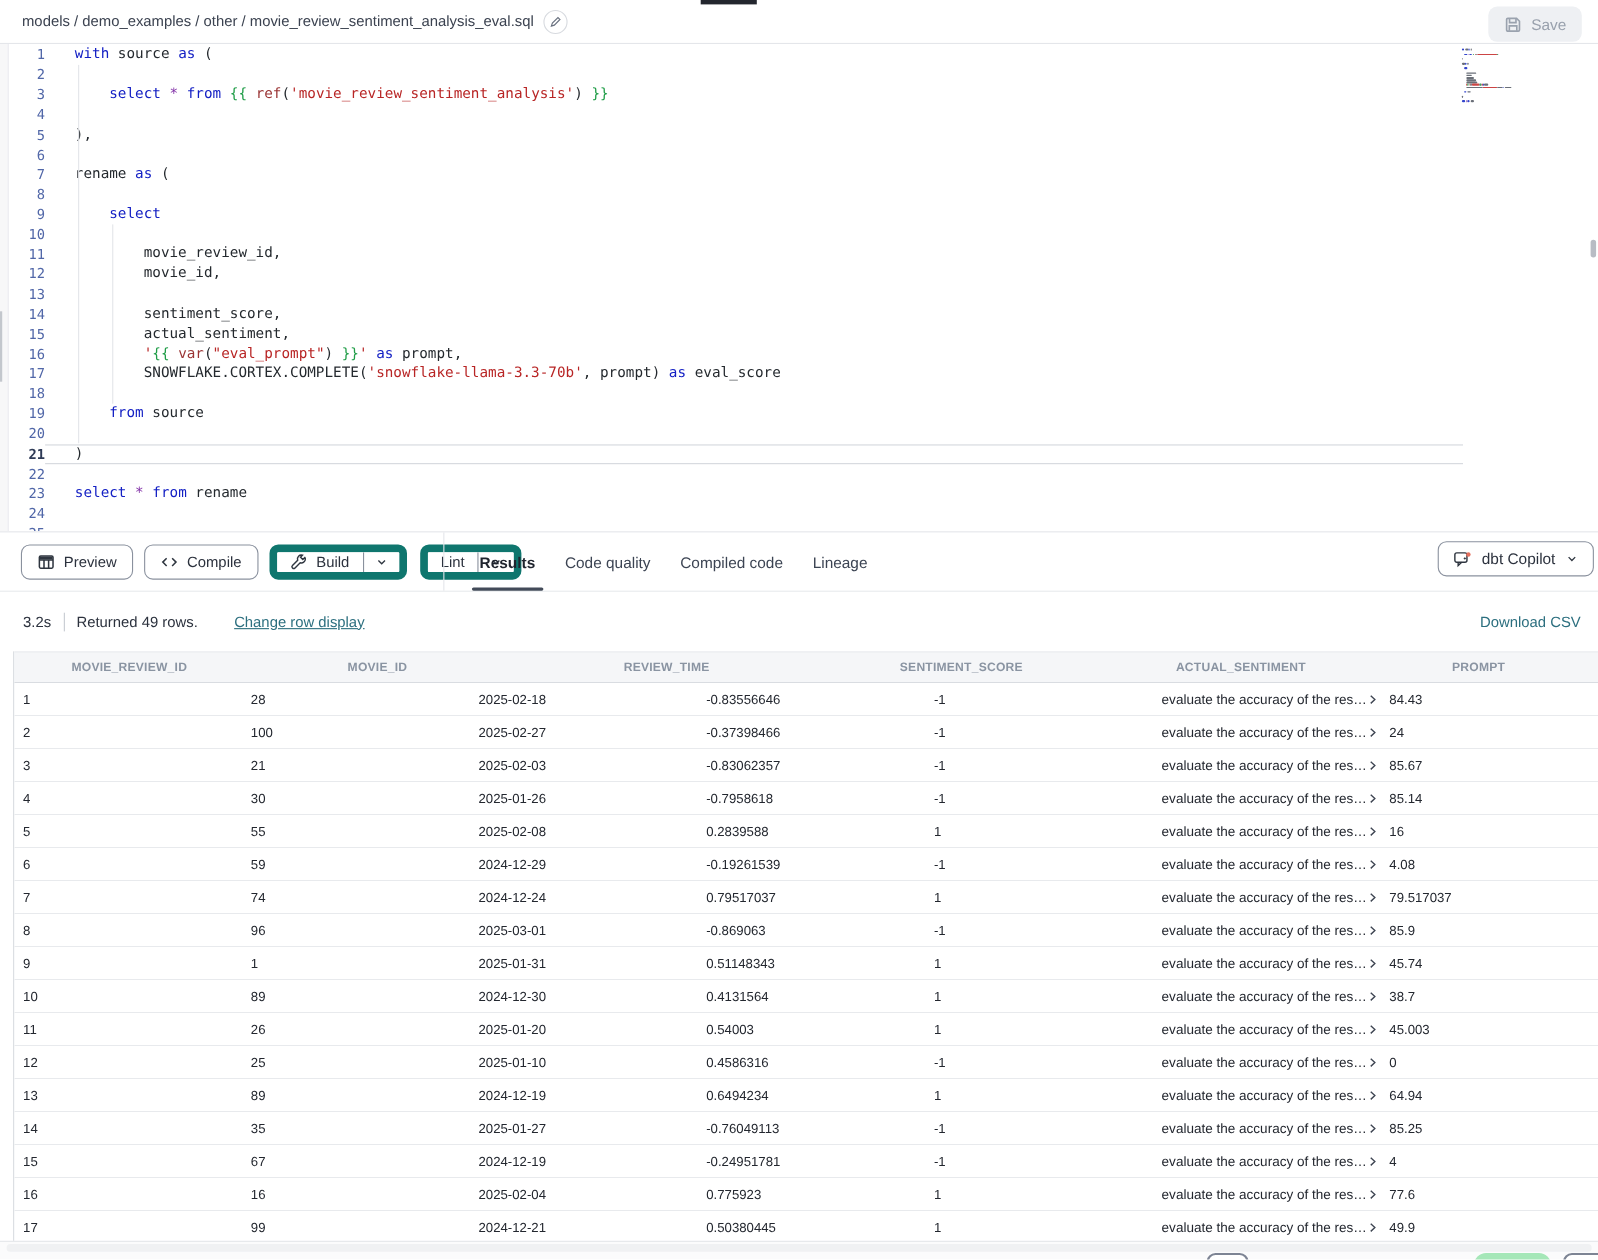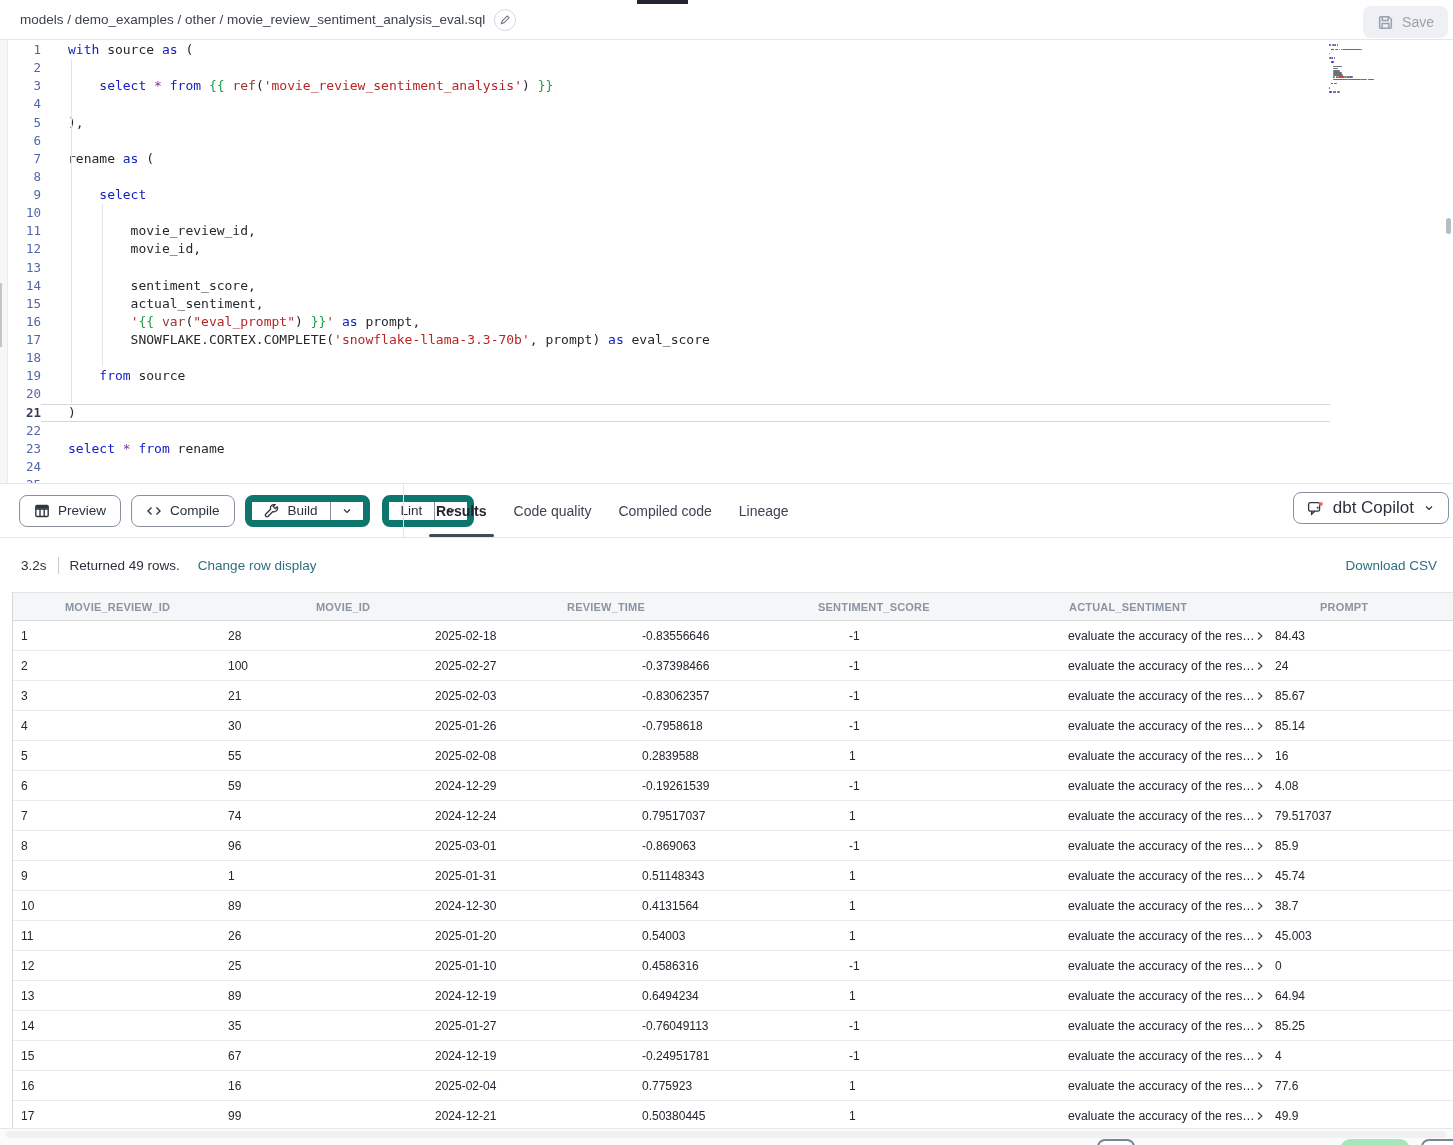--- a/index.html
+++ b/index.html
@@ -3,21 +3,21 @@
 <meta charset="utf-8">
 <style>
   * { margin:0; padding:0; box-sizing:border-box; }
   html,body { width:1453px; height:1145px; overflow:hidden; }
   body { font-family:"Liberation Sans", sans-serif; background:#fff; color:#252a33; position:relative; }
 
   
   .topbar { height:40px; border-bottom:1px solid #e4e6ea; display:flex; align-items:center; padding-left:20px; position:relative; background:#fff; }
   .crumb { font-size:13.5px; color:#3b4250; display:flex; align-items:center; }
   .crumb-badge { width:22px; height:22px; border:1px solid #d7dadf; border-radius:50%; display:inline-flex; align-items:center; justify-content:center; margin-left:9px; background:#fff; }
-  .save-btn { position:absolute; right:5px; top:6px; height:30px; padding:16px 14px; background:#eef0f3; border:none; border-radius:8px; color:#99a1ad; font-size:14px; font-family:"Liberation Sans",sans-serif; display:flex; align-items:center; gap:8px; }
+  .save-btn { position:absolute; right:15px; top:6px; height:30px; padding:16px 14px; background:#eef0f3; border:none; border-radius:8px; color:#99a1ad; font-size:14px; font-family:"Liberation Sans",sans-serif; display:flex; align-items:center; gap:8px; }
   .top-strip { position:absolute; left:637px; top:0; width:51px; height:4px; background:#23262e; }
 
   
   .editor { position:relative; height:443px; background:#fff; overflow:hidden; }
   .left-strip { position:absolute; left:0; top:0; width:8px; height:100%; background:#f7f7f8; border-right:1px solid #ececf0; }
   .left-nub { position:absolute; left:0; top:243px; width:2px; height:64px; background:#c3c7cd; }
   .lines { padding-top:1px; font-family:"DejaVu Sans Mono", monospace; font-size:13px; position:relative; }
   .line-row { display:flex; height:18.13px; }
   .ln { width:41px; text-align:right; color:#5167a8; font-size:12.5px; line-height:18.13px; flex:none; }
   .lc { flex:none; width:1289px; margin-left:0; padding-left:27px; line-height:18.13px; white-space:pre; }
@@ -38,36 +38,36 @@
   .toolbar { height:55px; border-top:1px solid #e4e6ea; border-bottom:1px solid #e4e6ea; display:flex; align-items:center; padding-left:19px; position:relative; background:#fff; }
   .tb-btn { height:32px; border:1px solid #8a919e; border-radius:8px; background:#fff; display:inline-flex; align-items:center; gap:8px; padding:0 14px; font-size:13.5px; color:#2b313d; font-weight:500; margin-right:10px; font-family:"Liberation Sans",sans-serif; }
   .tb-split { display:inline-flex; border:7px solid #0f766e; border-radius:8px; overflow:hidden; margin-right:12px; background:#fff; height:32px; }
   .tb-split .main { padding:0 12px; display:flex; align-items:center; gap:8px; font-size:13.5px; color:#2b313d; font-weight:500; border:none; background:#fff; font-family:"Liberation Sans",sans-serif; }
   .tb-split .caret { width:33px; border:none; border-left:1px solid #8a919e; display:flex; align-items:center; justify-content:center; background:#fff; }
   .tb-divider { position:absolute; left:403px; top:0; bottom:0; width:1px; background:#e4e6ea; }
   .tabs { position:absolute; left:436px; top:0; height:100%; display:flex; gap:27px; align-items:flex-start; }
   .tab { font-size:14px; color:#3c4453; height:100%; display:flex; align-items:center; position:relative; cursor:default; }
   .tab.active { font-weight:700; color:#1f242e; }
   .tab.active::after { content:""; position:absolute; bottom:0; left:-7px; right:-7px; height:3px; background:#434b59; border-radius:2px; }
-  .copilot-btn { position:absolute; right:4px; top:8px; height:32px; border:1px solid #8a919e; border-radius:8px; background:#fff; display:flex; align-items:center; gap:9px; padding:0 13px; font-size:17px; color:#2b313d; font-weight:500; font-family:"Liberation Sans",sans-serif; }
+  .copilot-btn { position:absolute; right:4px; top:8px; height:32px; border:1px solid #8a919e; border-radius:8px; background:#fff; display:flex; align-items:center; gap:9px; padding:0 13px; font-size:14px; color:#2b313d; font-weight:500; font-family:"Liberation Sans",sans-serif; }
 
   
   .statusbar { height:54px; display:flex; align-items:center; padding-left:21px; font-size:13.5px; color:#2b313d; position:relative; background:#fff; }
   .sb-sep { width:1px; height:17px; background:#c6cad1; margin:0 11px; }
   .link { color:#2c6f7f; font-weight:500; cursor:pointer; }
-  .sb-change { margin-left:18px; }
+  .sb-change { margin-left:33px;text-decoration:underline; }
   .sb-download { position:absolute; right:16px; }
 
   
   .table-wrap { margin-left:12px; width:1441px; overflow:hidden; border-left:1px solid #d4d7dc; }
   .t-head { display:flex; height:29px; background:#f5f6f8; border-top:1px solid #e2e4e8; border-bottom:1px solid #d9dce1; align-items:center; width:1460px; }
   .t-col { width:207px; flex:none; padding-left:8px; font-size:11px; font-weight:700; color:#8a94a2; letter-spacing:.2px;margin-left:44px; }
   .t-row { display:flex; height:30px; border-bottom:1px solid #e8eaed; align-items:center; background:#fff; width:1460px; }
   .t-cell { width:207px; flex:none; padding-left:8px; font-size:12px; color:#23272f; }
-  .t-cell.prompt { display:flex; align-items:center; gap:0; font-size:12.3px;margin-left:12px; }
+  .t-cell.prompt { display:flex; align-items:center; gap:0; font-size:12.3px; }
   .chev { display:inline-flex; cursor:pointer; }
 
   
   .bottombar { position:absolute; left:0; right:0; bottom:0; height:17px; background:#fbfbfc; border-top:1px solid #e5e7ea; }
   .hscroll-track { position:absolute; left:6px; right:6px; top:2px; height:7px; background:#f0f1f3; border-radius:4px; }
   .p-btn { position:absolute; background:#fff; border:2px solid #7d8494; border-radius:8px; height:22px; top:10px; }
   .p1 { left:1097px; width:38px; }
   .p2 { left:1340px; width:70px; background:#a5e7b8; border:none; border-radius:11px; }
   .p3 { left:1421px; width:40px; }
   svg { display:block; }

